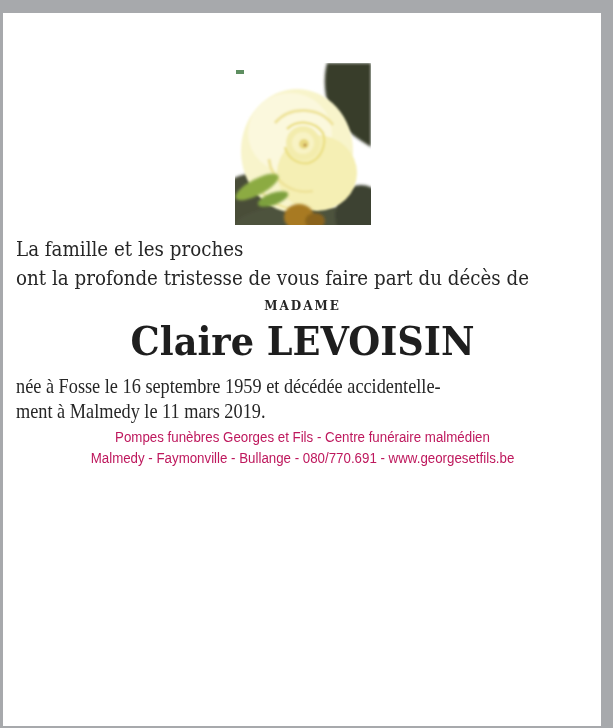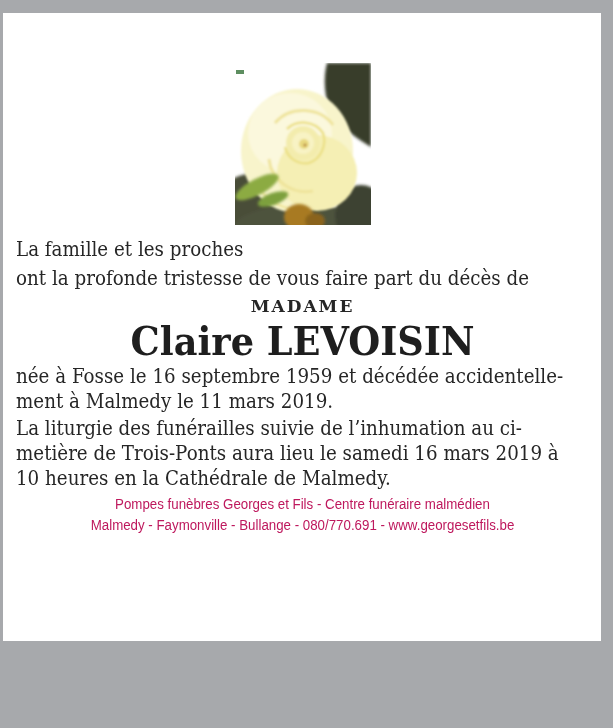--- a/index.html
+++ b/index.html
@@ -6,21 +6,21 @@
   body {
     width: 613px; height: 728px;
     background: #a7a9ac;
     overflow: hidden;
     position: relative;
     font-family: "DejaVu Serif", serif;
   }
   .page {
     position: absolute;
     left: 3px; top: 13px;
-    width: 598px; height: 628px;
+    width: 598px; height: 713px;
     background: #ffffff;
     overflow: hidden;
     box-sizing: border-box;
     padding: 0 12px 0 13px;
     color: #262626;
   }
   .photo {
     width: 136px; height: 162px;
     margin: 50px auto 10px auto;
     overflow: hidden;
@@ -30,36 +30,36 @@
     white-space: nowrap;
     font-size: 21px;
     line-height: 29px;
     transform: scaleX(0.87);
     transform-origin: 0 50%;
   }
   .intro .line { line-height: 29px; }
   .honorific {
     text-align: center;
     font-weight: bold;
-    font-size: 17px;
+    font-size: 12px;
     line-height: 26px;
     letter-spacing: 2px;
     white-space: nowrap;
   }
   .deceased-name {
     text-align: center;
     font-weight: bold;
     font-size: 39px;
     line-height: 44px;
     white-space: nowrap;
     transform: scaleX(0.94);
     transform-origin: 50% 50%;
     color: #1e1e1e;
   }
-  .body-text { margin-top: 1px; }
+  .body-text { margin-top: 11px; font-family: Liberation Serif, serif; }
   .para { margin: 0 0 2px 0; }
   .para .line { line-height: 25px; }
   .footer {
     margin-top: 3px;
     font-family: "Liberation Sans", sans-serif;
     color: #be185d;
   }
   .footer .fline {
     text-align: center;
     font-size: 14px;
@@ -121,25 +121,20 @@
 
   <div class="honorific">MADAME</div>
 
   <div class="deceased-name">Claire LEVOISIN</div>
 
   <div class="body-text">
       <div class="para">
         <div class="line">née à Fosse le 16 septembre 1959 et décédée accidentelle-</div>
         <div class="line">ment à Malmedy le 11 mars 2019.</div>
       </div>
-      <div class="para">
-        <div class="line">La liturgie des funérailles suivie de l’inhumation au ci-</div>
-        <div class="line">metière de Trois-Ponts aura lieu le samedi 16 mars 2019 à</div>
-        <div class="line">10 heures en la Cathédrale de Malmedy.</div>
-      </div>
     </div>
 
   <div class="footer">
     <div class="fline">Pompes funèbres Georges et Fils - Centre funéraire malmédien</div>
     <div class="fline">Malmedy - Faymonville - Bullange - 080/770.691 - www.georgesetfils.be</div>
   </div>
 
 </div>
 
 </body></html>

